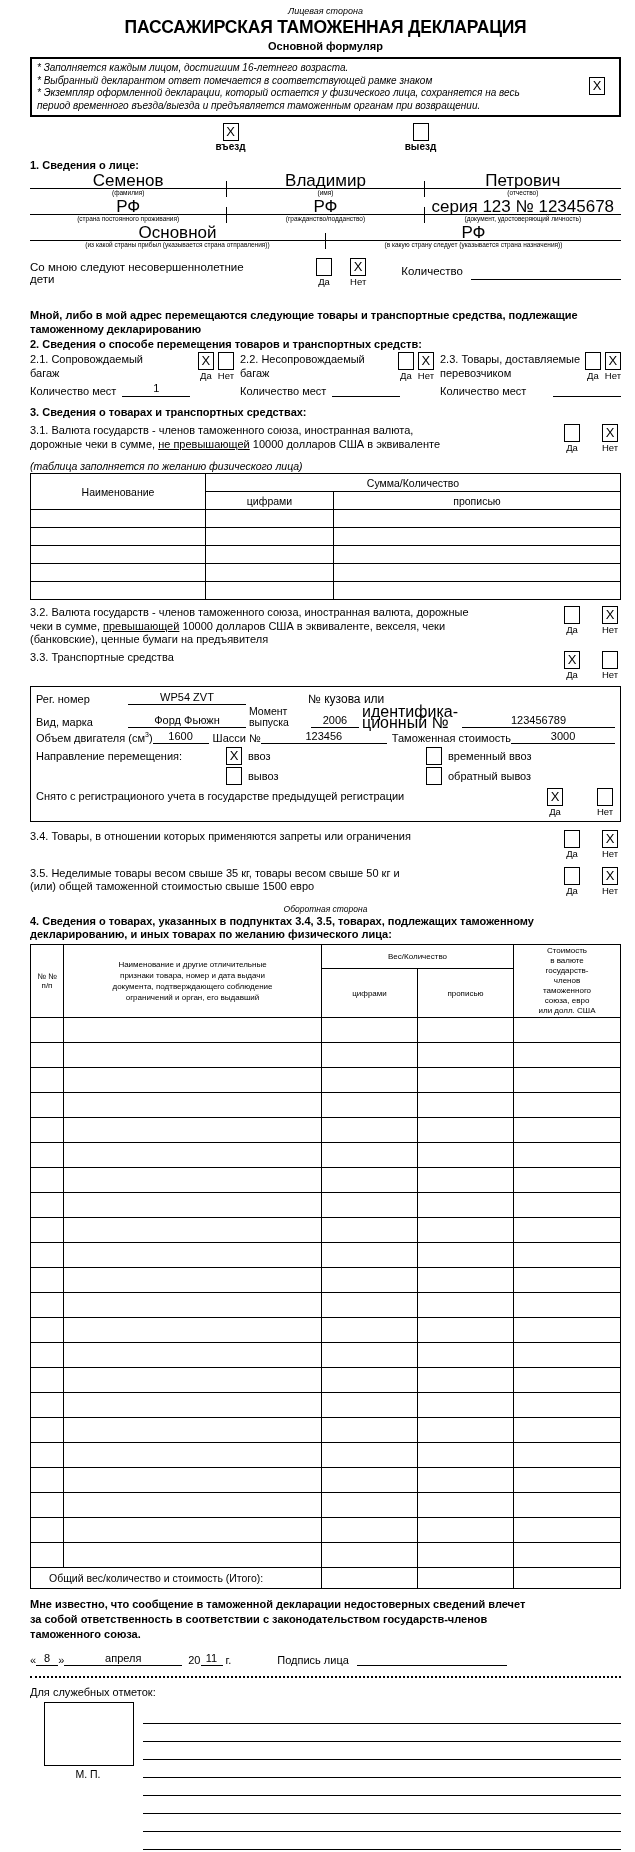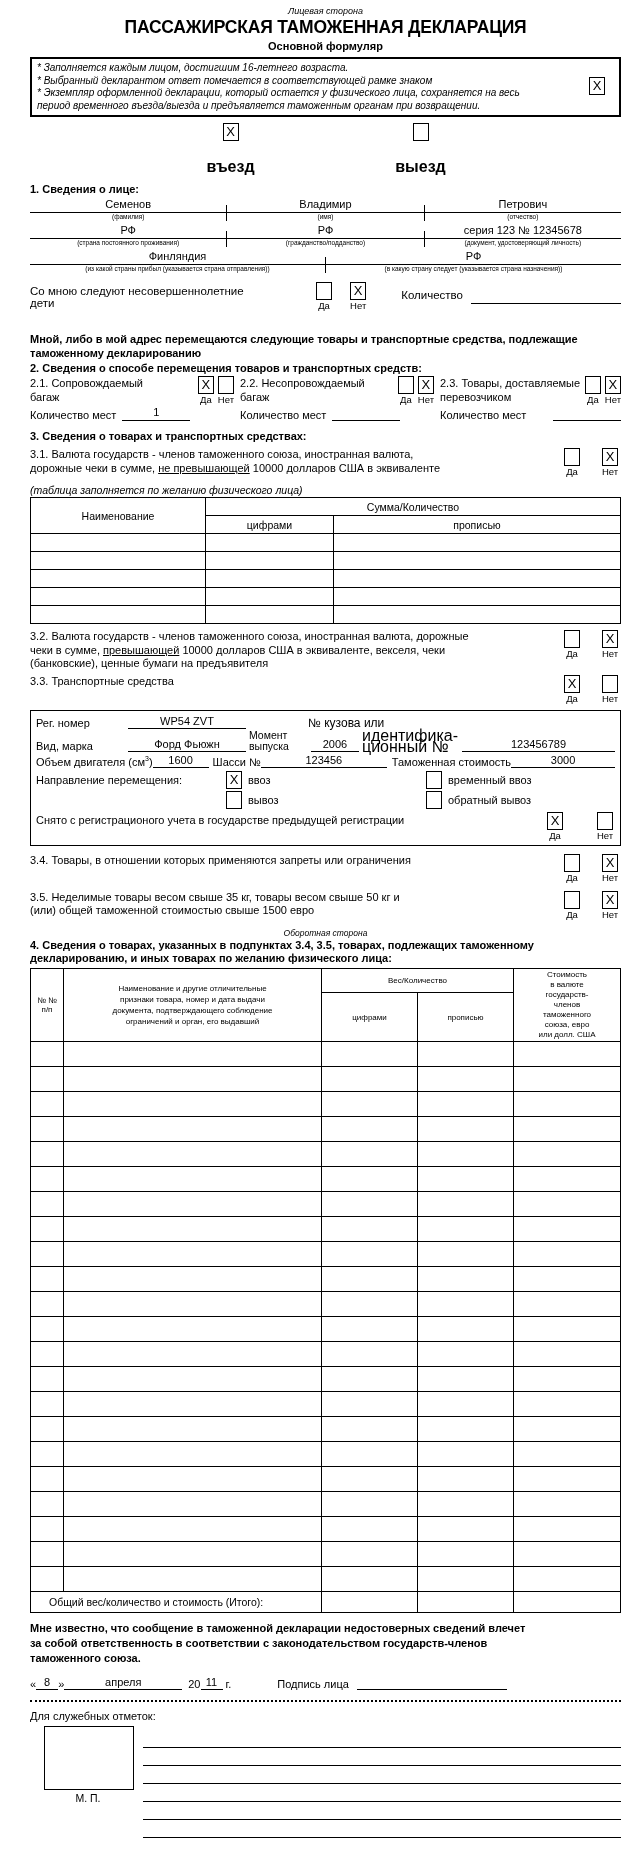--- a/index.html
+++ b/index.html
@@ -25,27 +25,27 @@
   .bx{
     display:inline-block;width:14px;height:16px;border:1.4px solid #000;
     box-sizing:border-box;text-align:center;line-height:14px;font-size:12px;
     vertical-align:middle;background:#fff;
   }
   .bx.big{width:16px;height:18px;line-height:16px;font-size:13px;}
   .lbl-sm{font-size:9.5px;text-align:center;}
 
   .dir-row{display:flex;justify-content:center;gap:120px;margin-top:5px;}
   .dir-item{text-align:center;width:70px;}
-  .dir-item .cap{font-weight:bold;font-size:16px;margin-top:17px;}
+  .dir-item .cap{font-weight:bold;font-size:10px;margin-top:0px;}
 
   
   h2.sec{font-weight:bold;font-size:11px;margin:7px 0 2px 0;}
   .fio{display:flex;align-items:flex-end;}
   .fio .cell{flex:1;text-align:center;}
-  .fio .cell .val{font-size:11px;height:15px;line-height:15px;}
+  .fio .cell .val{font-size:17px;height:15px;line-height:15px;}
   .fio .cell .rule{border-bottom:1.4px solid #000;}
   .fio .sep{width:0;border-left:1.4px solid #000;height:16px;margin:0 0px;}
   .cap-it{font-size:6.5px;text-align:center;font-style:normal;margin-top:0px;line-height:8px;}
 
   .kids{display:flex;align-items:center;margin-top:9px;font-size:11.5px;}
   .kids .t{margin-right:60px;}
   .kids .kbx{display:flex;flex-direction:column;align-items:center;width:38px;}
   .kids .qty{margin-left:26px;display:flex;}
   .kids .qline{display:inline-block;width:150px;border-bottom:1.3px solid #000;height:14px;margin-left:8px;}
 
@@ -163,21 +163,21 @@
     </div>
     <div class="sep"></div>
     <div class="cell">
       <div class="val rule">серия 123 № 12345678</div>
       <div class="cap-it">(документ, удостоверяющий личность)</div>
     </div>
   </div>
 
   <div class="fio" style="margin-top:2px">
     <div class="cell">
-      <div class="val rule">Финляндия</div>
+      <div class="val rule">Основной</div>
       <div class="cap-it">(из какой страны прибыл (указывается страна отправления))</div>
     </div>
     <div class="sep"></div>
     <div class="cell">
       <div class="val rule">РФ</div>
       <div class="cap-it">(в какую страну следует (указывается страна назначения))</div>
     </div>
   </div>
 
   <div class="kids">

